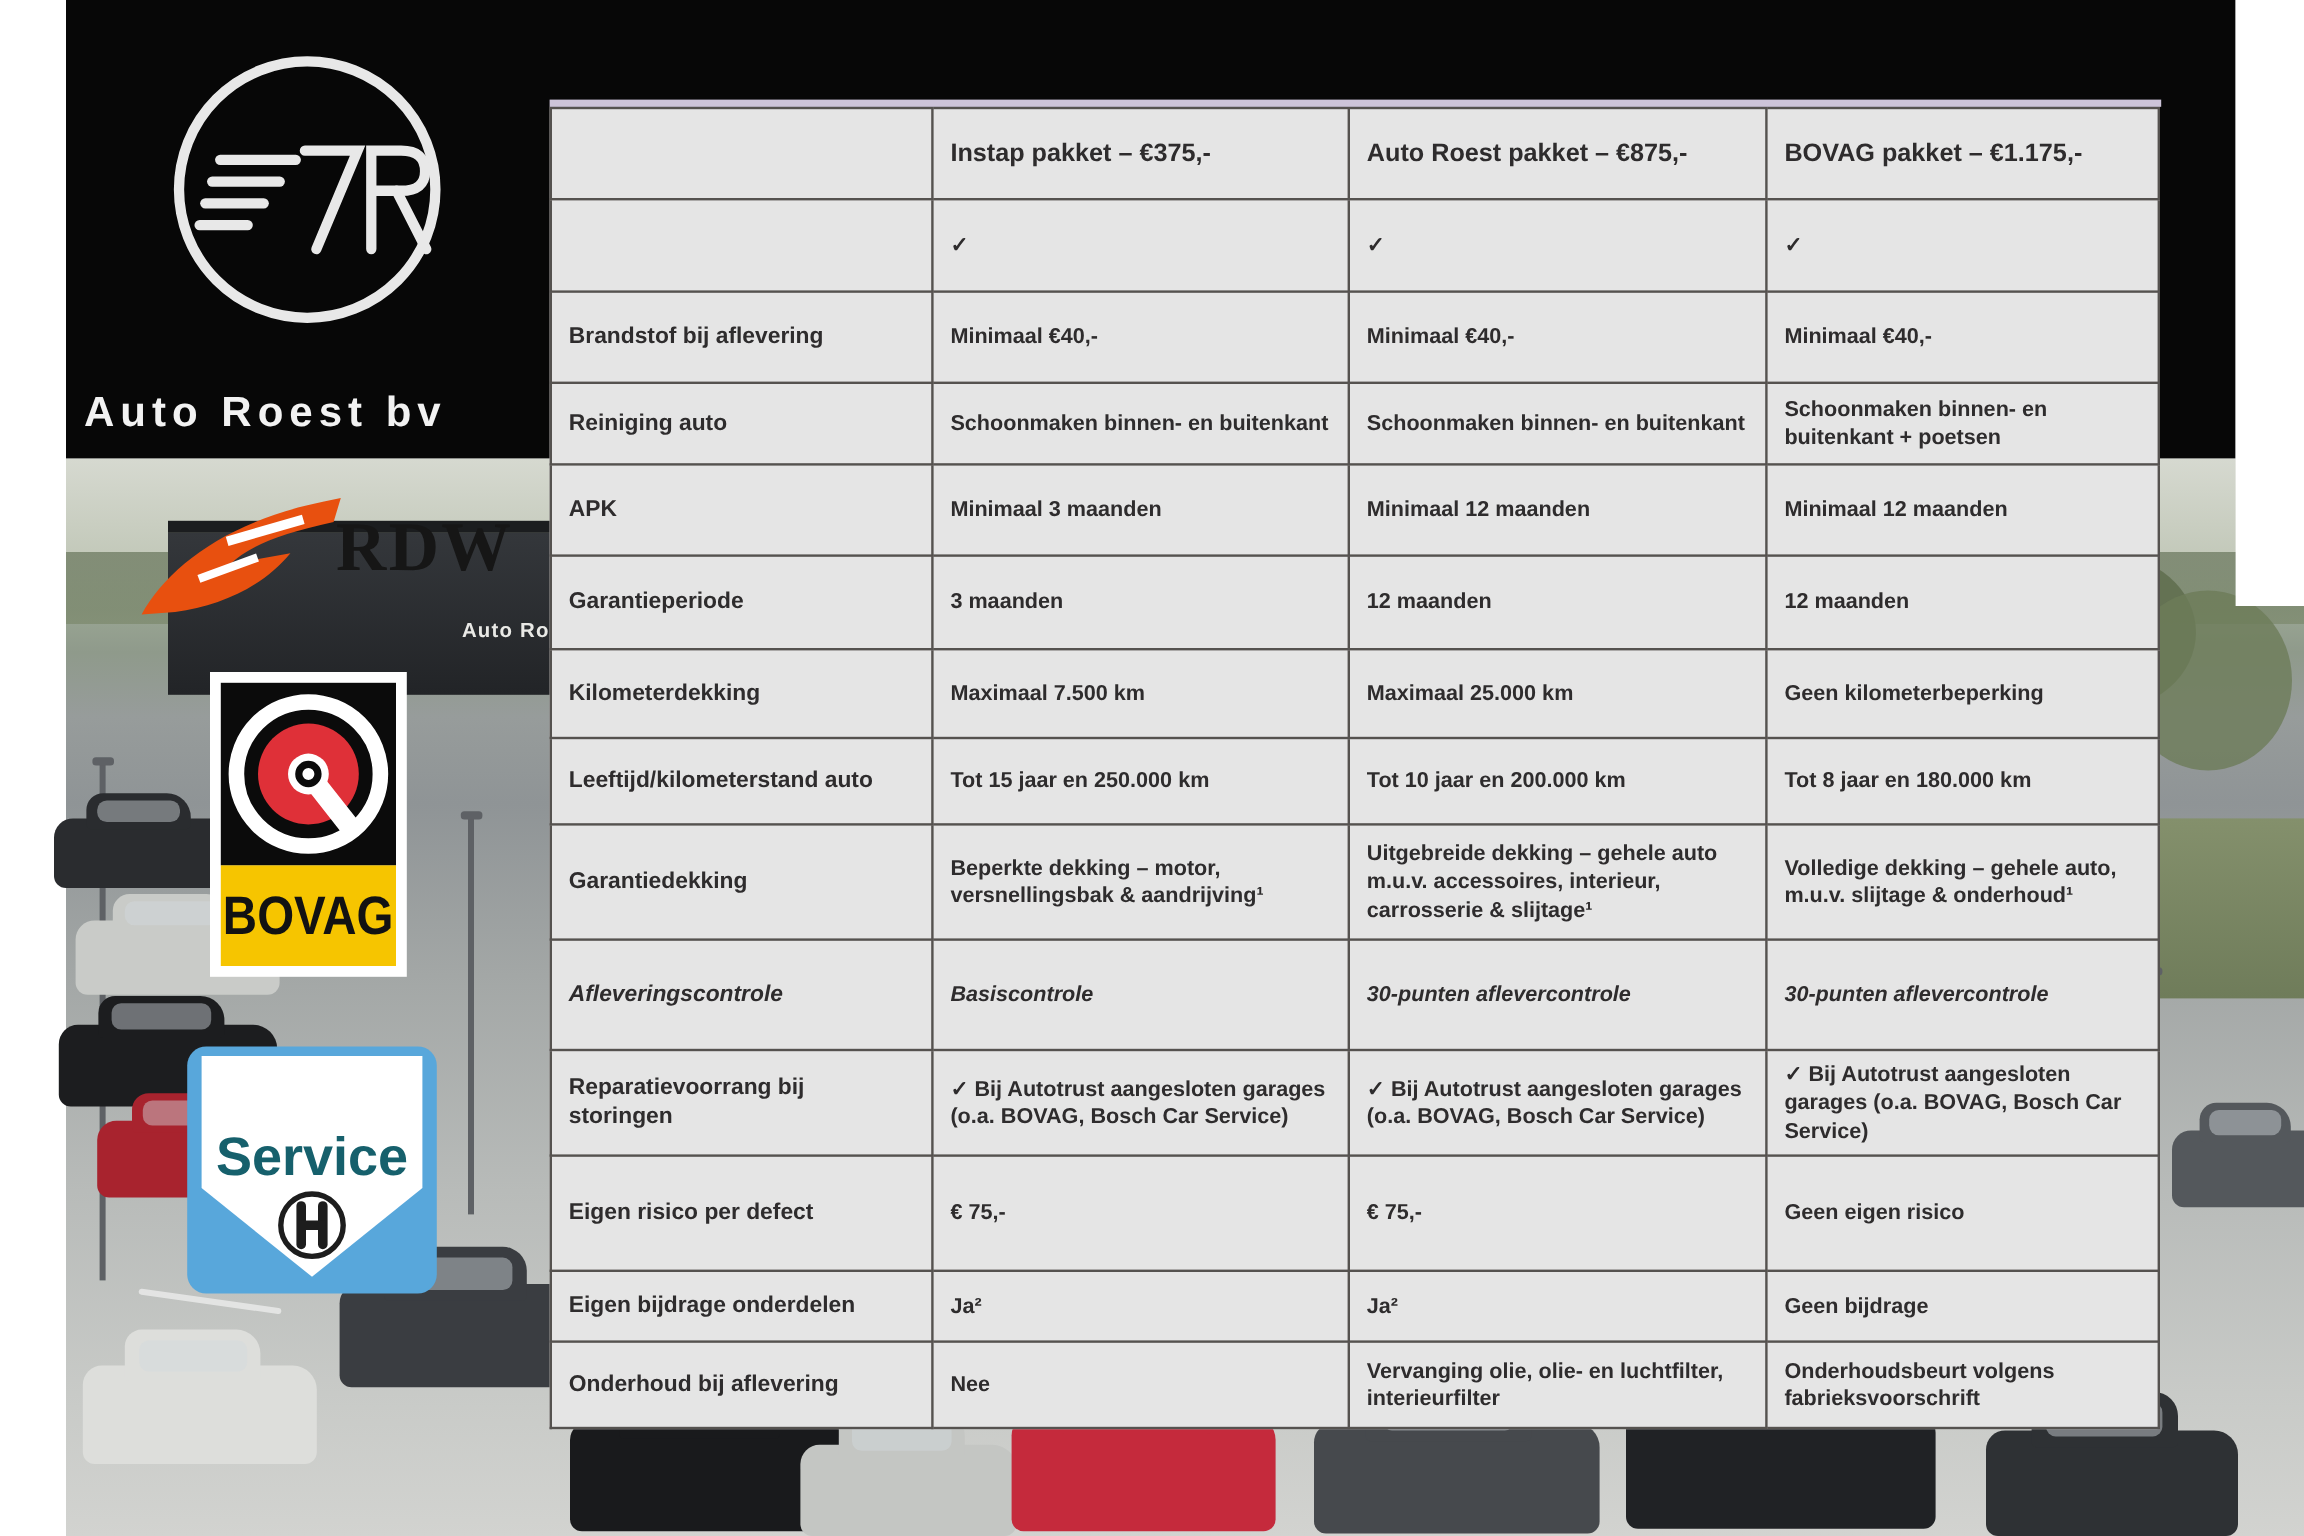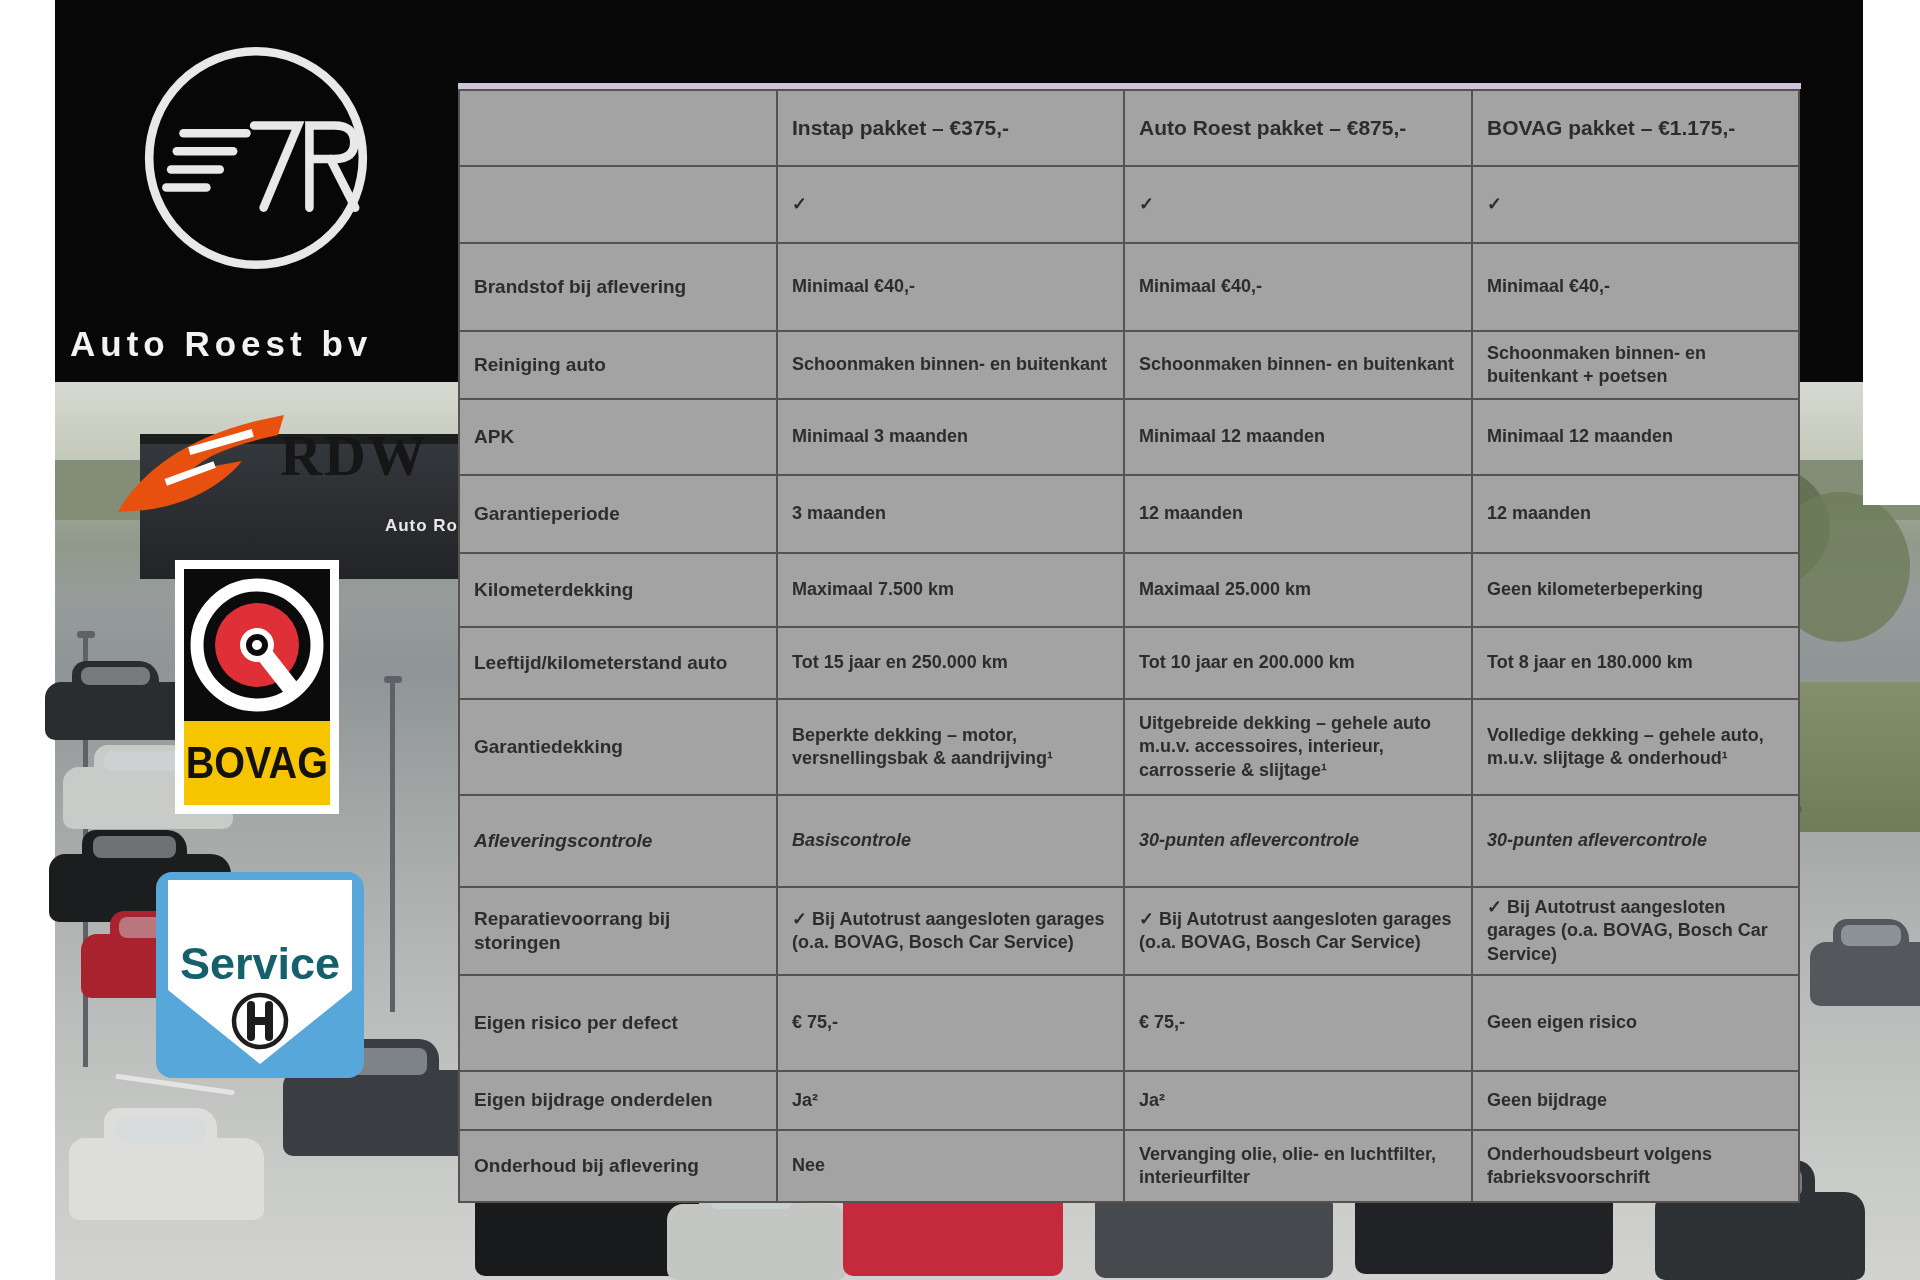--- a/index.html
+++ b/index.html
@@ -58,29 +58,29 @@
   .bosch svg.plate{position:absolute;left:0;top:0;}
   .bosch-line1{position:absolute;left:0;top:18px;width:100%;text-align:center;
                font-size:44px;font-weight:900;color:#e63329;letter-spacing:2px;}
   .bosch-line2{position:absolute;left:0;top:66px;width:100%;text-align:center;
                font-size:45px;font-weight:700;color:#16606c;}
   .bosch-armature{position:absolute;left:73px;top:118px;}
 
   
   .accent-strip{position:absolute;left:458px;top:83px;width:1343px;height:6px;background:#cdc4d9;z-index:6;}
   .pkg-table{position:absolute;left:458px;top:89px;width:1340px;border-collapse:collapse;
-             table-layout:fixed;background:#a3a3a3;z-index:5;color:#2e2c2d;}
+             table-layout:fixed;background:#e5e5e5;z-index:5;color:#2e2c2d;}
   .pkg-table th,.pkg-table td{border:2px solid #55524f;vertical-align:middle;text-align:left;
              padding:8px 14px;font-weight:700;line-height:1.28;overflow:hidden;}
   .pkg-table th{font-size:21px;}
   .pkg-table td{font-size:18px;}
   .pkg-table td.lbl{font-size:19px;}
   .pkg-table tr:nth-child(1){height:76px;}
   .pkg-table tr:nth-child(2){height:77px;}
-  .pkg-table tr:nth-child(3){height:88px;}
+  .pkg-table tr:nth-child(3){height:76px;}
   .pkg-table tr:nth-child(4){height:68px;}
   .pkg-table tr:nth-child(5){height:76px;}
   .pkg-table tr:nth-child(6){height:78px;}
   .pkg-table tr:nth-child(7){height:74px;}
   .pkg-table tr:nth-child(8){height:72px;}
   .pkg-table tr:nth-child(9){height:96px;}
   .pkg-table tr:nth-child(10){height:92px;font-style:italic;}
   .pkg-table tr:nth-child(11){height:88px;}
   .pkg-table tr:nth-child(12){height:96px;}
   .pkg-table tr:nth-child(13){height:59px;}

